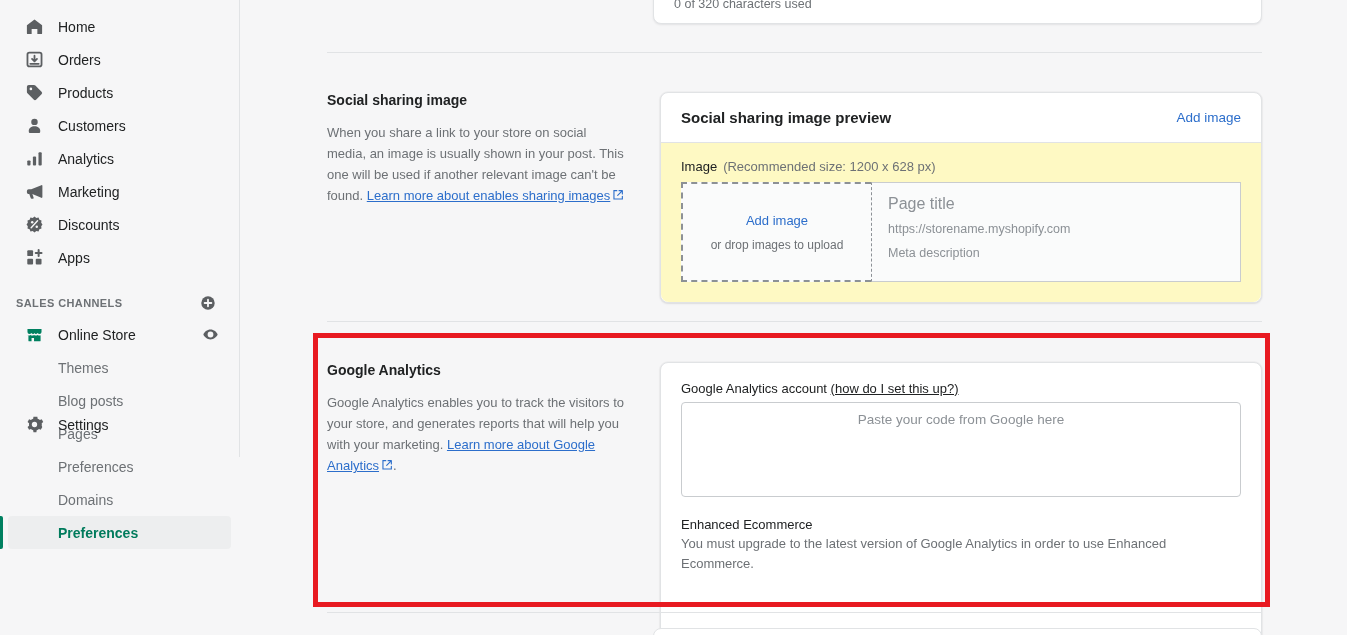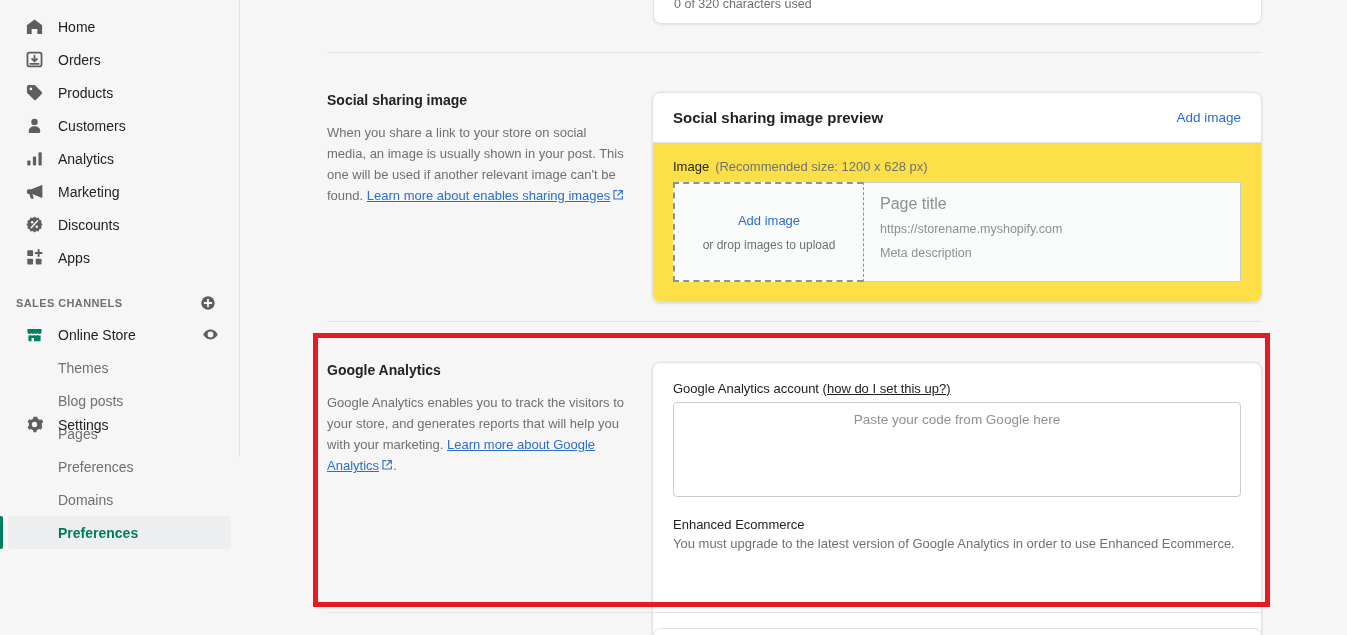--- a/index.html
+++ b/index.html
@@ -83,20 +83,21 @@
   }
 
   .divider {
     height: 1px; background: #e1e3e5;
     margin: 0;
   }
 
   .row {
     display: flex;
     align-items: flex-start;
+    gap: 8px;
   }
   .col-left {
     width: 325px;
     flex: 0 0 325px;
     padding-right: 24px;
   }
   .col-right { flex: 1 1 auto; }
 
   .sec-title {
     font-size: 14px; font-weight: 600; color: #202223;
@@ -113,21 +114,21 @@
     border: 1px solid #e1e3e5;
     border-radius: 8px;
     box-shadow: 0 0 0 1px rgba(63,63,68,0.03), 0 1px 2px rgba(63,63,68,0.1);
   }
   .card-header {
     display: flex; align-items: center; justify-content: space-between;
     padding: 16px 20px;
     border-bottom: 1px solid #e1e3e5;
   }
   .card-header h3 { font-size: 15px; font-weight: 600; color: #202223; }
-  .card-body { padding: 16px 20px 20px 20px; background: #fde047; border-radius: 0 0 8px 8px;}
+  .card-body { padding: 16px 20px 20px 20px; background: #fef9c3; border-radius: 0 0 8px 8px;}
 
   .img-label { font-size: 13px; color: #202223; margin-bottom: 8px; }
   .img-label .hint { color: #6d7175; margin-left: 6px; }
 
   .preview-wrap { display: flex; align-items: stretch; height: 100px; }
   .dropzone {
     width: 190px; flex: 0 0 190px;
     border: 2px dashed #8c9196;
     border-right: none;
     border-radius: 0;

